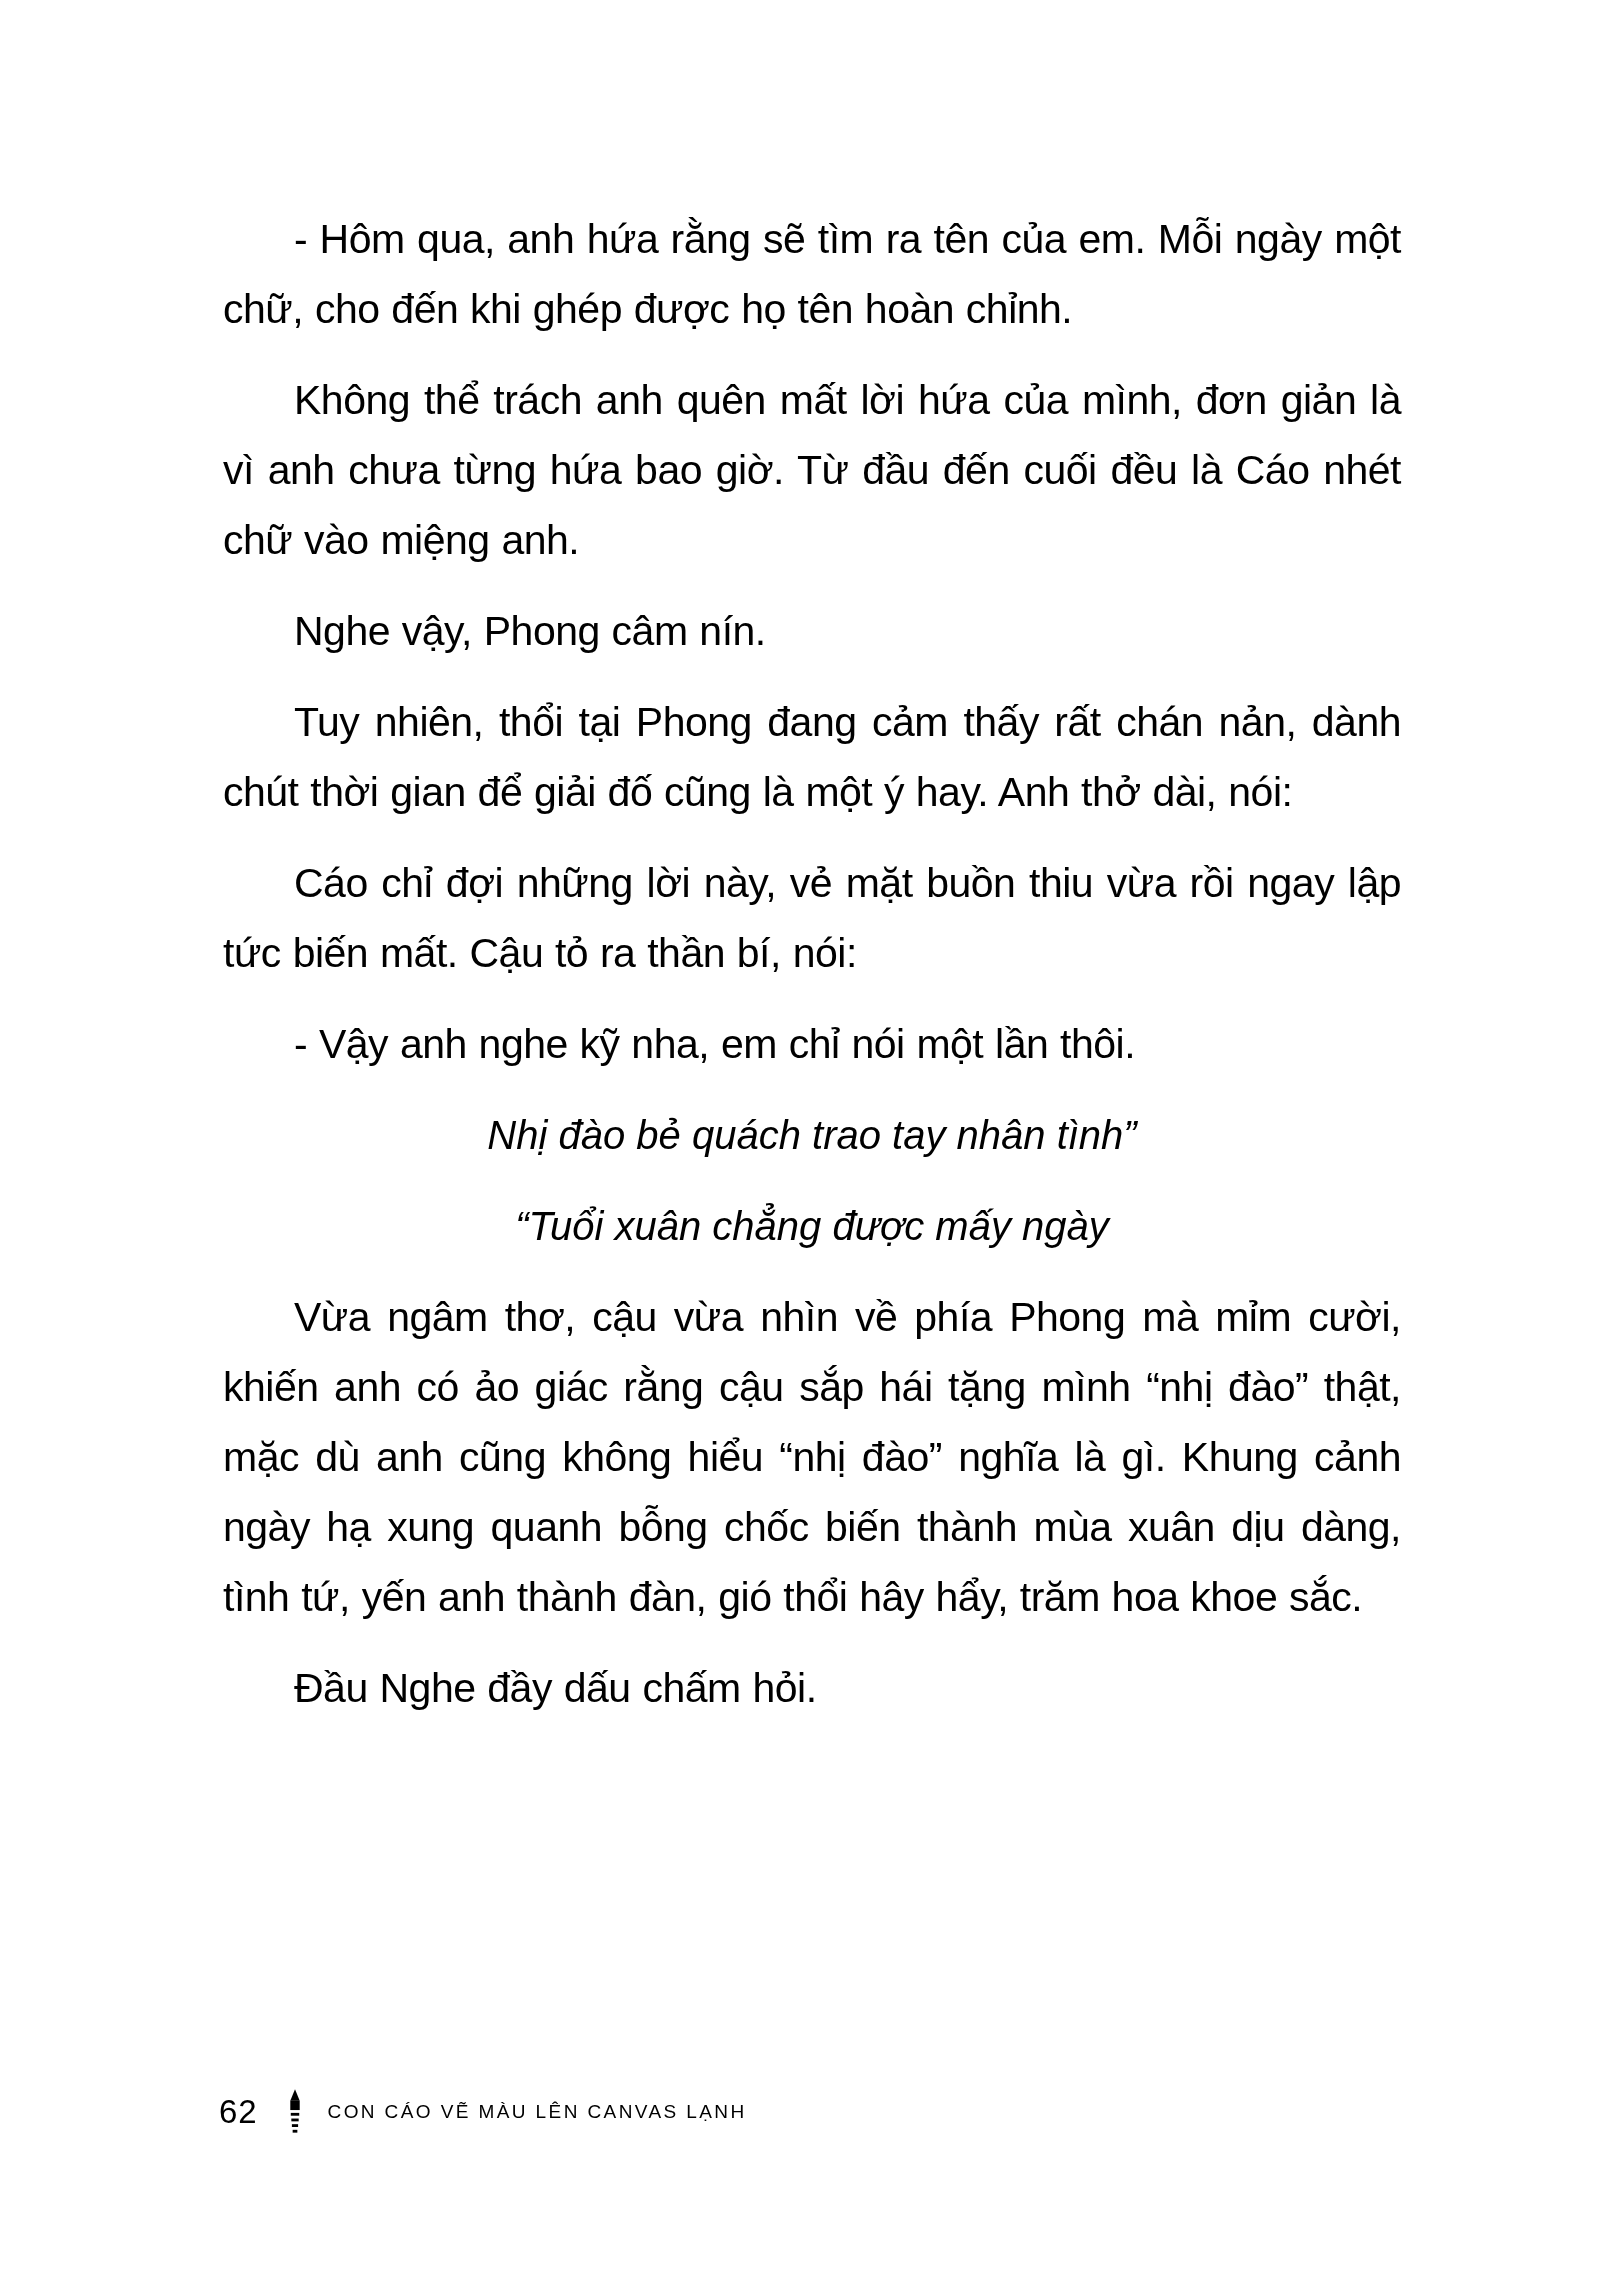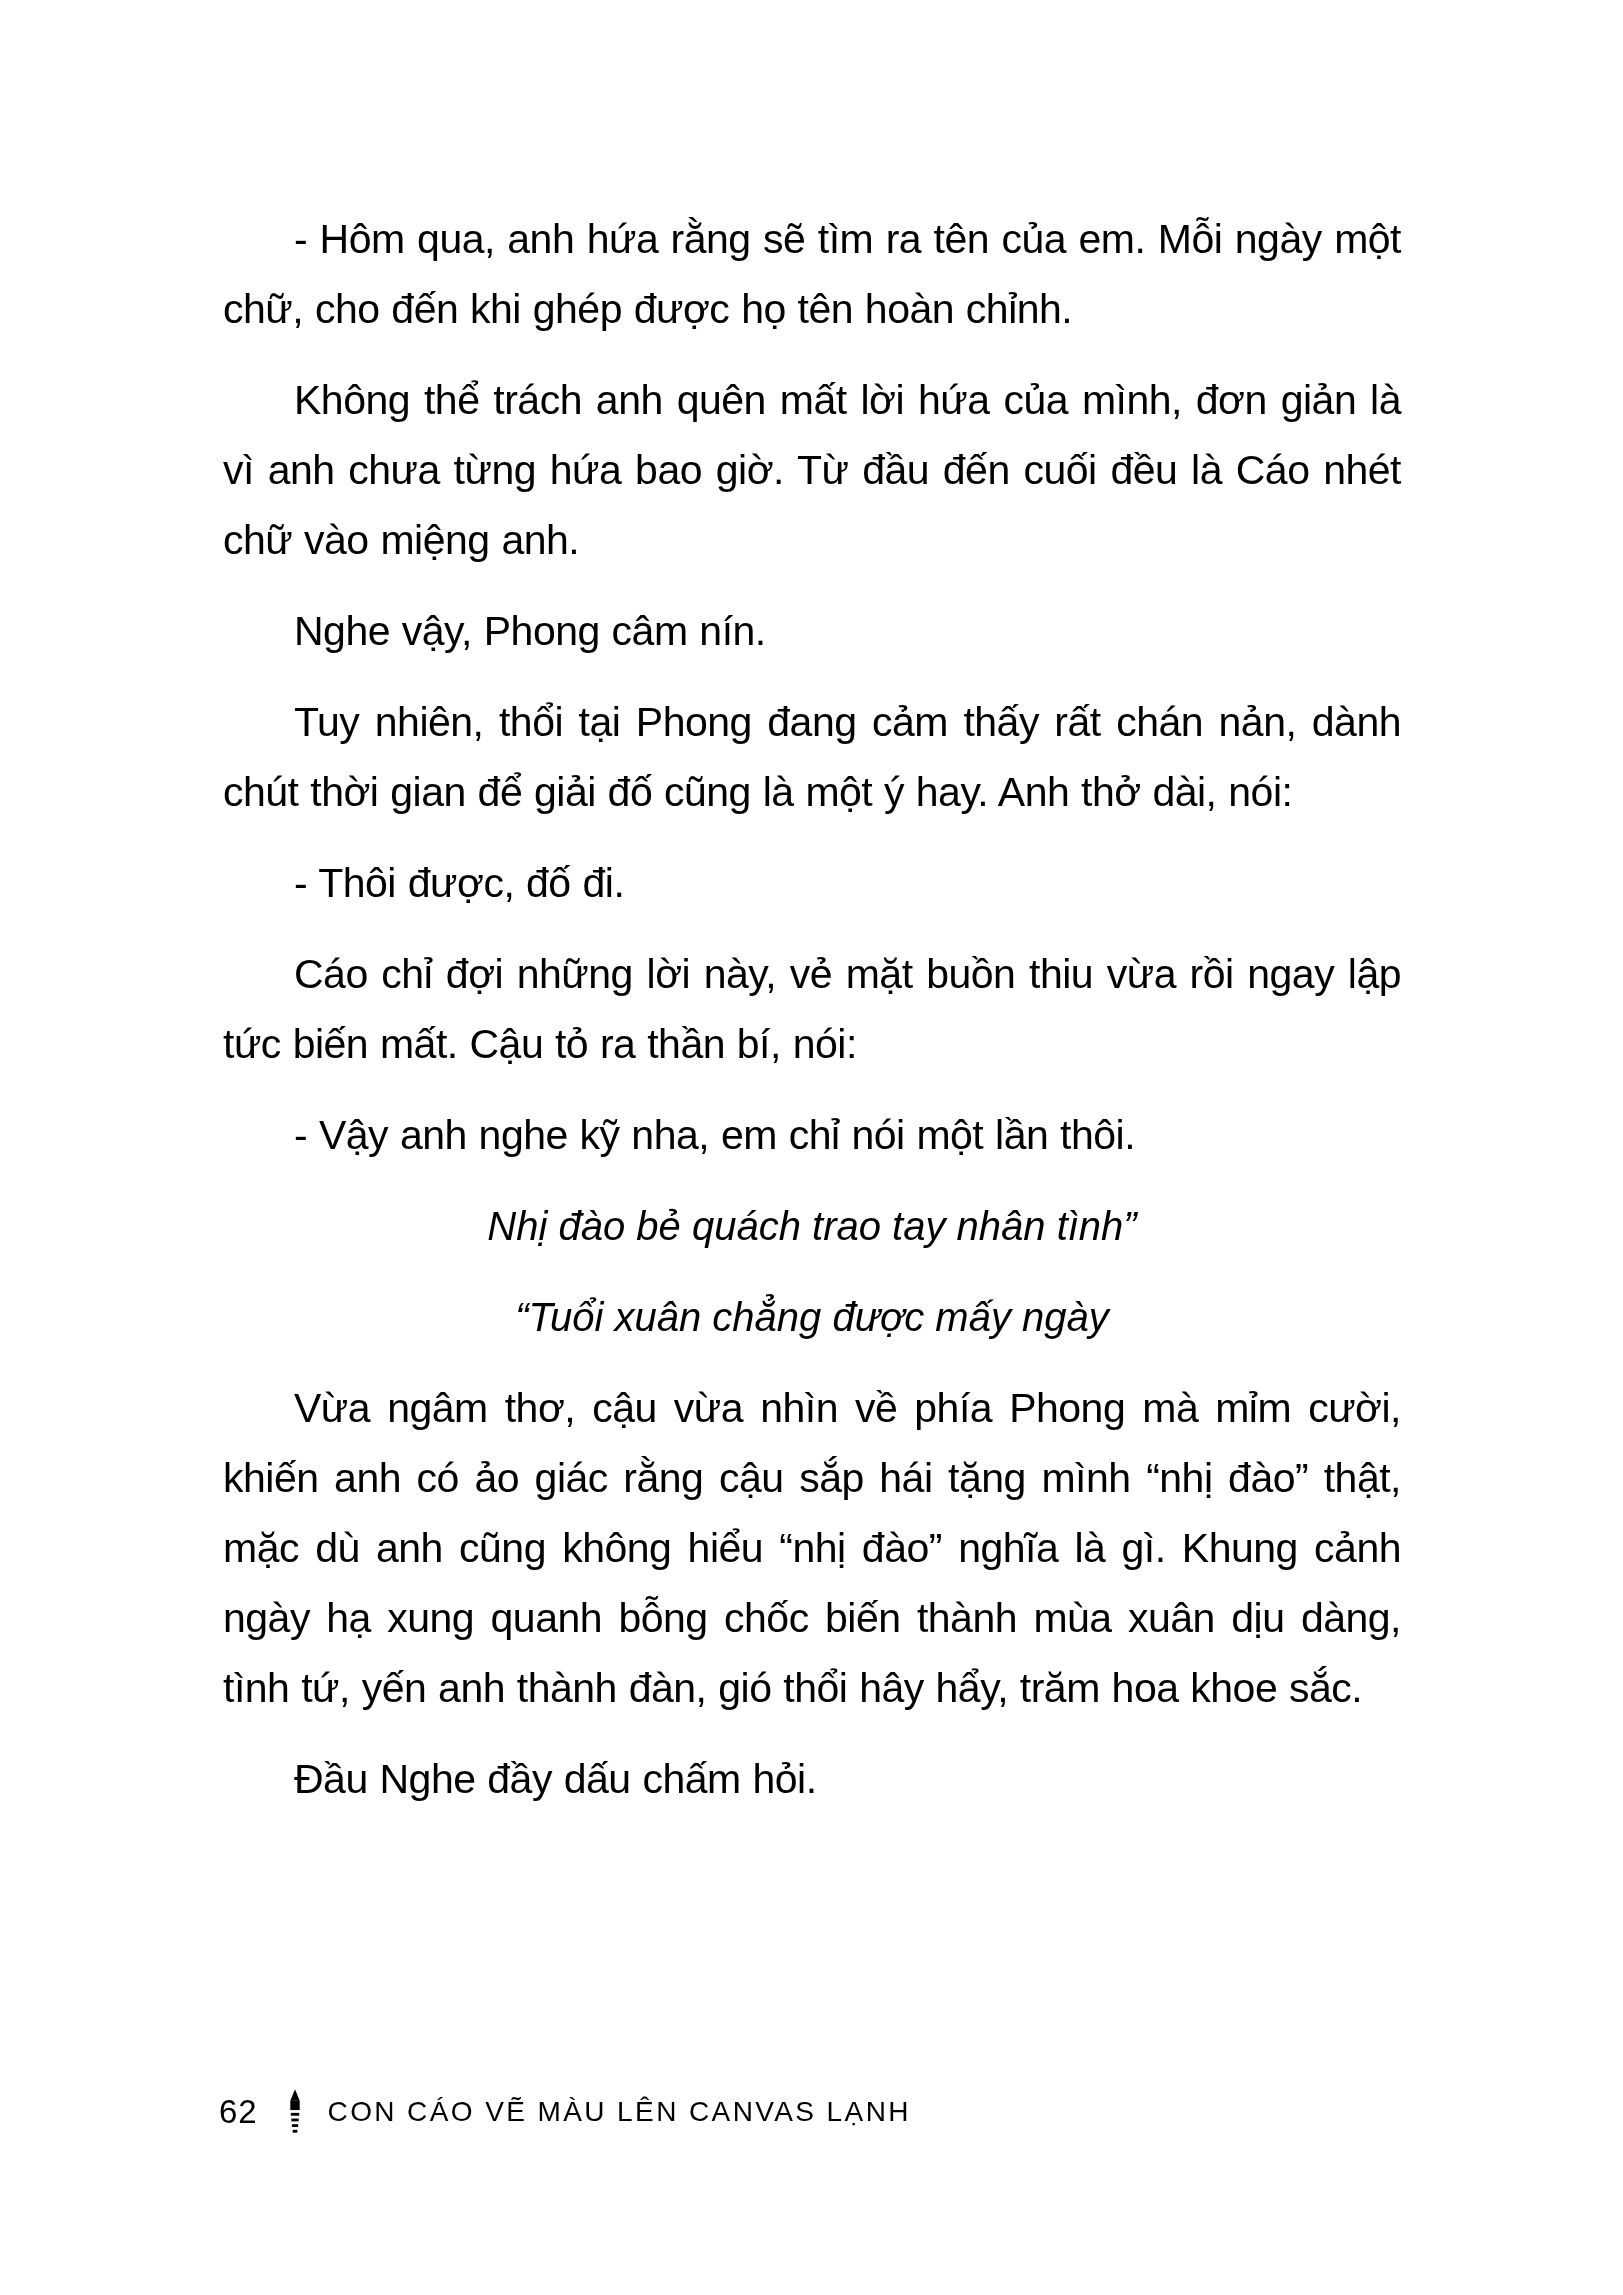--- a/index.html
+++ b/index.html
@@ -52,36 +52,35 @@
     font-size: 33px;
     line-height: 43px;
     letter-spacing: 0.9px;
   }
   .footer-icon {
     display: inline-block;
     margin: 0 25px 0 29px;
     line-height: 0;
   }
   .book-title {
-    font-size: 28px;
+    font-size: 19px;
     line-height: 43px;
     letter-spacing: 2.4px;
     font-variant: normal;
   }
 </style>
 </head>
 <body>
 
 <div class="page">
   <main class="text-block">
     <p class="body">- Hôm qua, anh hứa rằng sẽ tìm ra tên của em. Mỗi ngày một chữ, cho đến khi ghép được họ tên hoàn chỉnh.</p>
     <p class="body">Không thể trách anh quên mất lời hứa của mình, đơn giản là vì anh chưa từng hứa bao giờ. Từ đầu đến cuối đều là Cáo nhét chữ vào miệng anh.</p>
     <p class="body">Nghe vậy, Phong câm nín.</p>
     <p class="body">Tuy nhiên, thổi tại Phong đang cảm thấy rất chán nản, dành chút thời gian để giải đố cũng là một ý hay. Anh thở dài, nói:</p>
-    <p class="body">- Thôi được, đố đi.</p>
     <p class="body">Cáo chỉ đợi những lời này, vẻ mặt buồn thiu vừa rồi ngay lập tức biến mất. Cậu tỏ ra thần bí, nói:</p>
     <p class="body">- Vậy anh nghe kỹ nha, em chỉ nói một lần thôi.</p>
     <p class="poem">Nhị đào bẻ quách trao tay nhân tình”</p>
     <p class="poem">“Tuổi xuân chẳng được mấy ngày</p>
     <p class="body">Vừa ngâm thơ, cậu vừa nhìn về phía Phong mà mỉm cười, khiến anh có ảo giác rằng cậu sắp hái tặng mình “nhị đào” thật, mặc dù anh cũng không hiểu “nhị đào” nghĩa là gì. Khung cảnh ngày hạ xung quanh bỗng chốc biến thành mùa xuân dịu dàng, tình tứ, yến anh thành đàn, gió thổi hây hẩy, trăm hoa khoe sắc.</p>
     <p class="body">Đầu Nghe đầy dấu chấm hỏi.</p>
   </main>
 
   <footer class="footer">
     <span class="pagenum">62</span>

